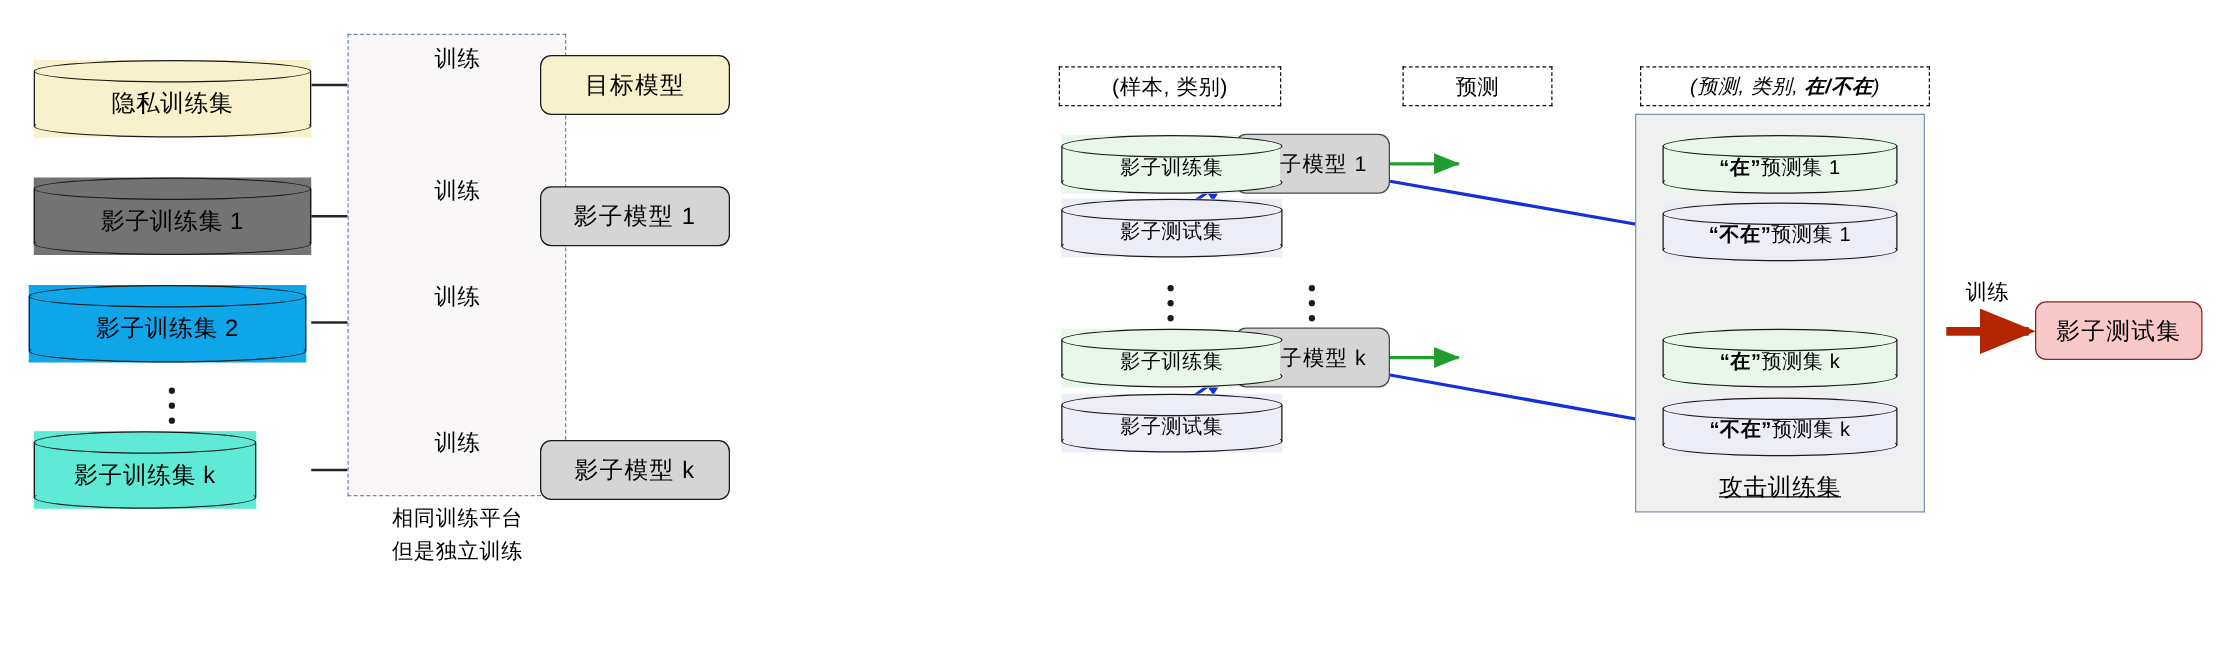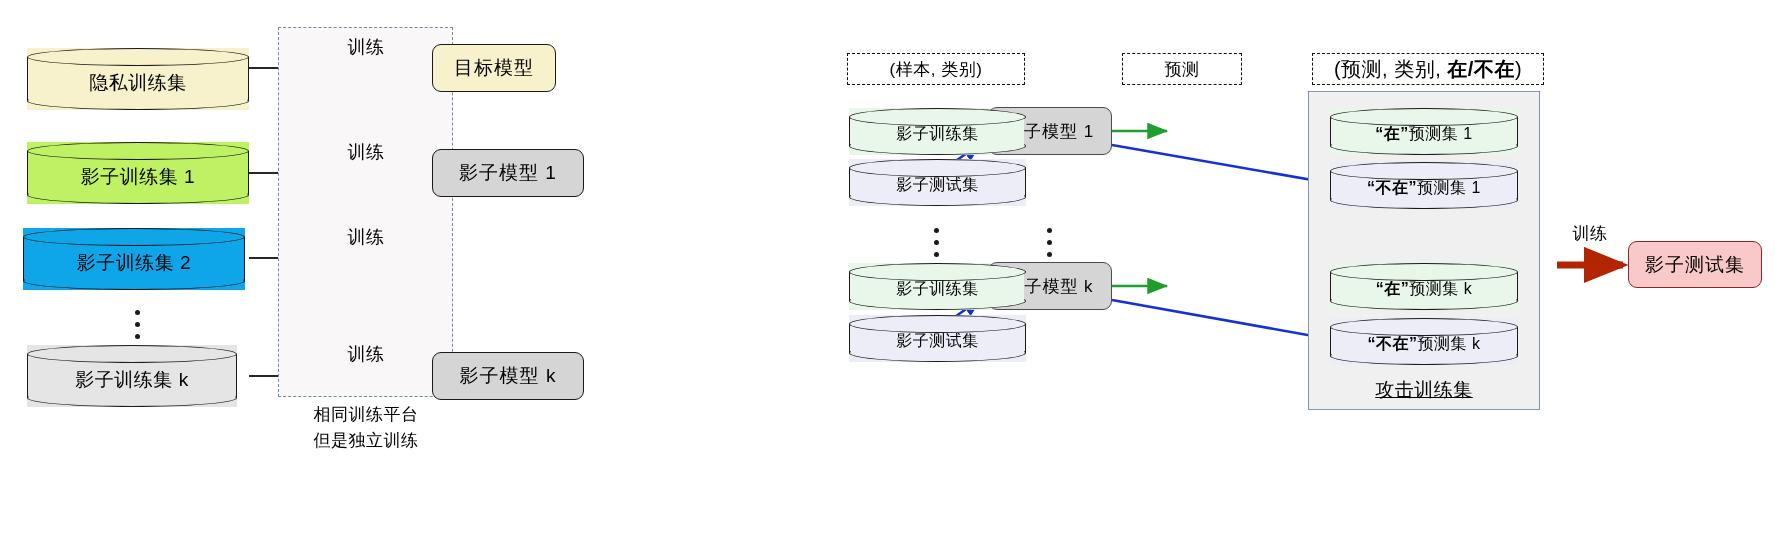--- a/index.html
+++ b/index.html
@@ -186,70 +186,70 @@
   <div class="txt center" style="left:366px;top:342px;font-size:18px;">训练</div>
 
   <div class="cyl" style="left:27px;top:48px;width:222px;height:62px;background:#f7f2cb;">
     <div class="bot"></div>
     <div class="body"></div>
     <div class="cover"></div>
     <div class="top"></div>
     <div class="lbl" style="font-size:19px;padding-top:7px;">隐私训练集</div>
   </div>
 
-  <div class="cyl" style="left:27px;top:142px;width:222px;height:62px;background:#bef264;">
+  <div class="cyl" style="left:27px;top:142px;width:222px;height:62px;background:#737373;">
     <div class="bot"></div>
     <div class="body"></div>
     <div class="cover"></div>
     <div class="top"></div>
     <div class="lbl" style="font-size:19px;padding-top:7px;">影子训练集 1</div>
   </div>
 
   <div class="cyl" style="left:23px;top:228px;width:222px;height:62px;background:#0ea5e9;">
     <div class="bot"></div>
     <div class="body"></div>
     <div class="cover"></div>
     <div class="top"></div>
     <div class="lbl" style="font-size:19px;padding-top:7px;">影子训练集 2</div>
   </div>
 
-  <div class="cyl" style="left:27px;top:345px;width:210px;height:62px;background:#e5e5e5;">
+  <div class="cyl" style="left:27px;top:345px;width:178px;height:62px;background:#5eead4;">
     <div class="bot"></div>
     <div class="body"></div>
     <div class="cover"></div>
     <div class="top"></div>
     <div class="lbl" style="font-size:19px;padding-top:7px;">影子训练集 k</div>
   </div>
 
   <div class="vdots" style="left:138px;top:310px;">
     <i></i>
       <i></i>
       <i></i>
   </div>
 
-  <div class="rbox" style="left:432px;top:44px;width:124px;height:48px;background:#f7f2cb;border:1.6px solid #1a1a1a;">
+  <div class="rbox" style="left:432px;top:44px;width:152px;height:48px;background:#f7f2cb;border:1.6px solid #1a1a1a;">
     <span style="font-size:19px;">目标模型</span>
   </div>
   <div class="rbox" style="left:432px;top:149px;width:152px;height:48px;background:#d5d5d5;border:1.6px solid #1a1a1a;">
     <span style="font-size:19px;">影子模型 1</span>
   </div>
   <div class="rbox" style="left:432px;top:352px;width:152px;height:48px;background:#d5d5d5;border:1.6px solid #1a1a1a;">
     <span style="font-size:19px;">影子模型 k</span>
   </div>
 
   <div class="chip" style="left:847px;top:53px;width:178px;height:32px;">
     <span style="font-size:17px;">(样本, 类别)</span>
   </div>
 
   <div class="chip" style="left:1122px;top:53px;width:120px;height:32px;">
     <span style="font-size:17px;">预测</span>
   </div>
 
   <div class="chip" style="left:1312px;top:53px;width:232px;height:32px;">
-    <span style="font-size:20px;">
+    <span style="font-size:16px;font-style:italic;">
       <span>(预测, 类别, </span><b>在/不在</b><span>)</span>
     </span>
   </div>
 
   <div class="container-box" style="left:1308px;top:91px;width:232px;height:319px;"></div>
   <div class="txt center" style="left:1424px;top:377px;font-size:19px;text-decoration:underline;">攻击训练集</div>
 
   <div class="cyl" style="left:849px;top:108px;width:177px;height:47px;background:#e9f7ea;">
     <div class="bot"></div>
     <div class="body"></div>

